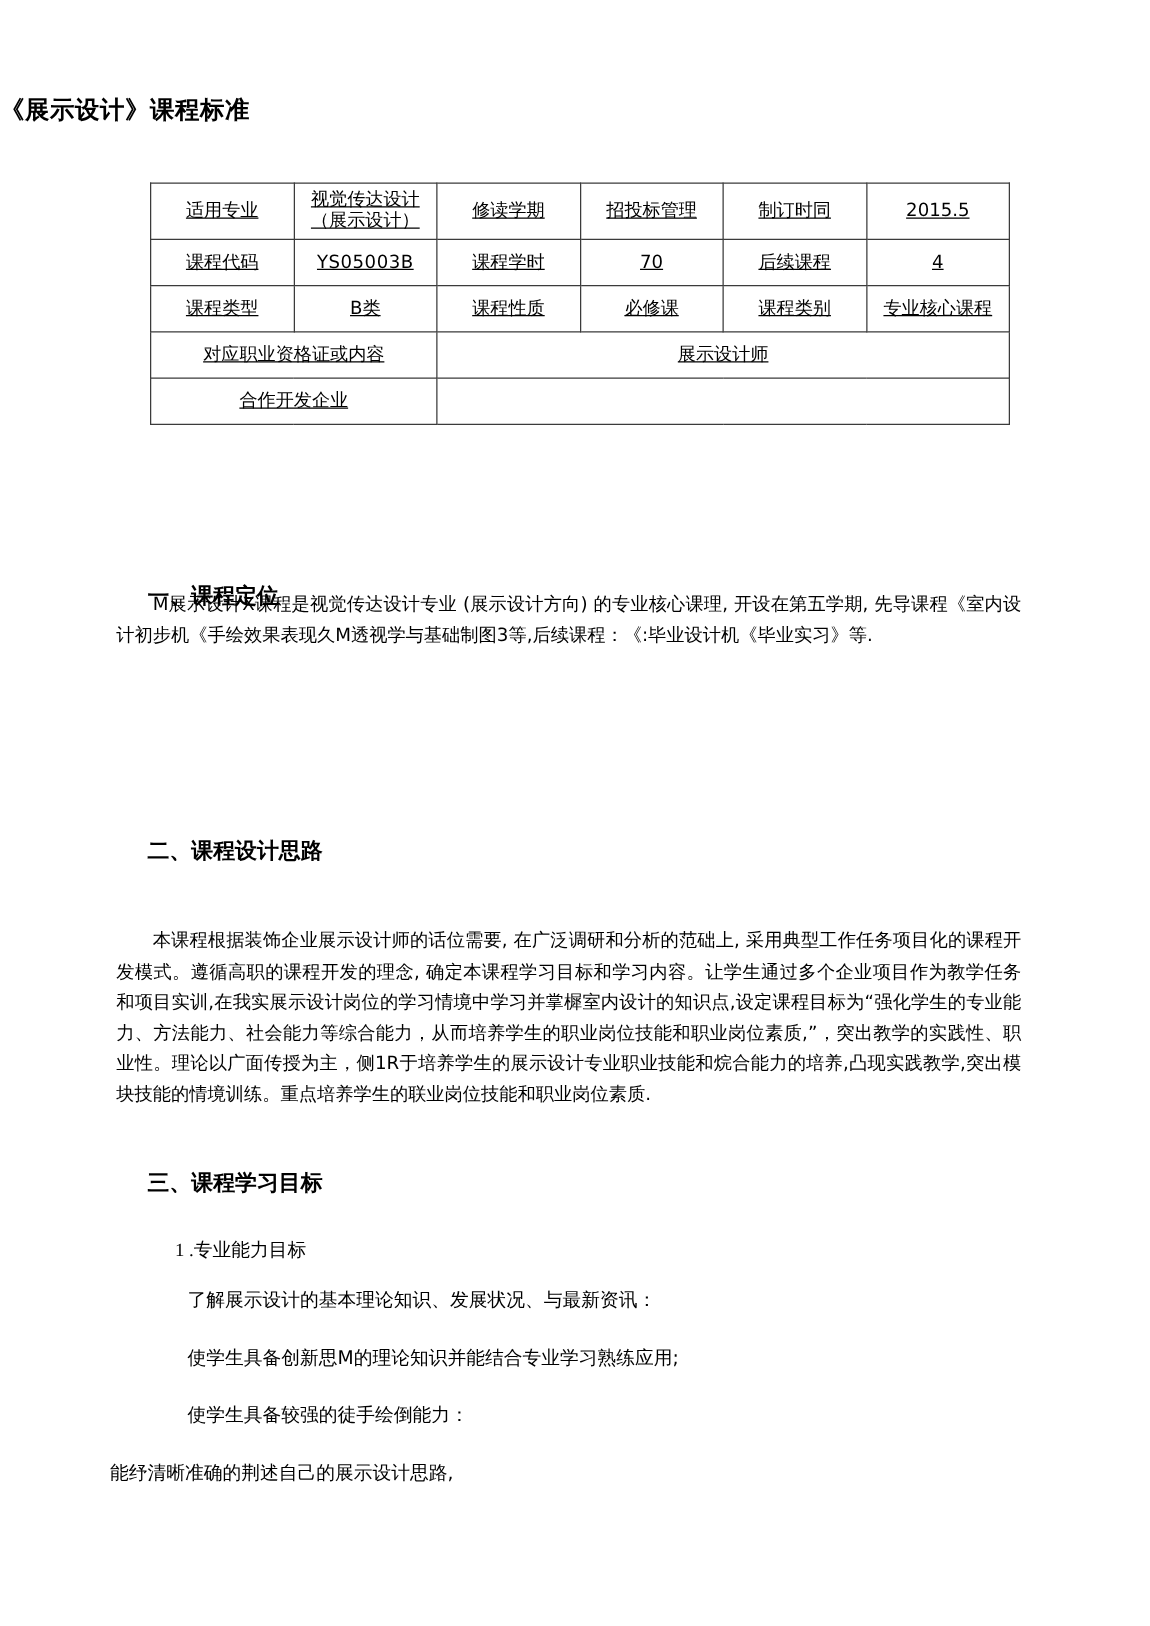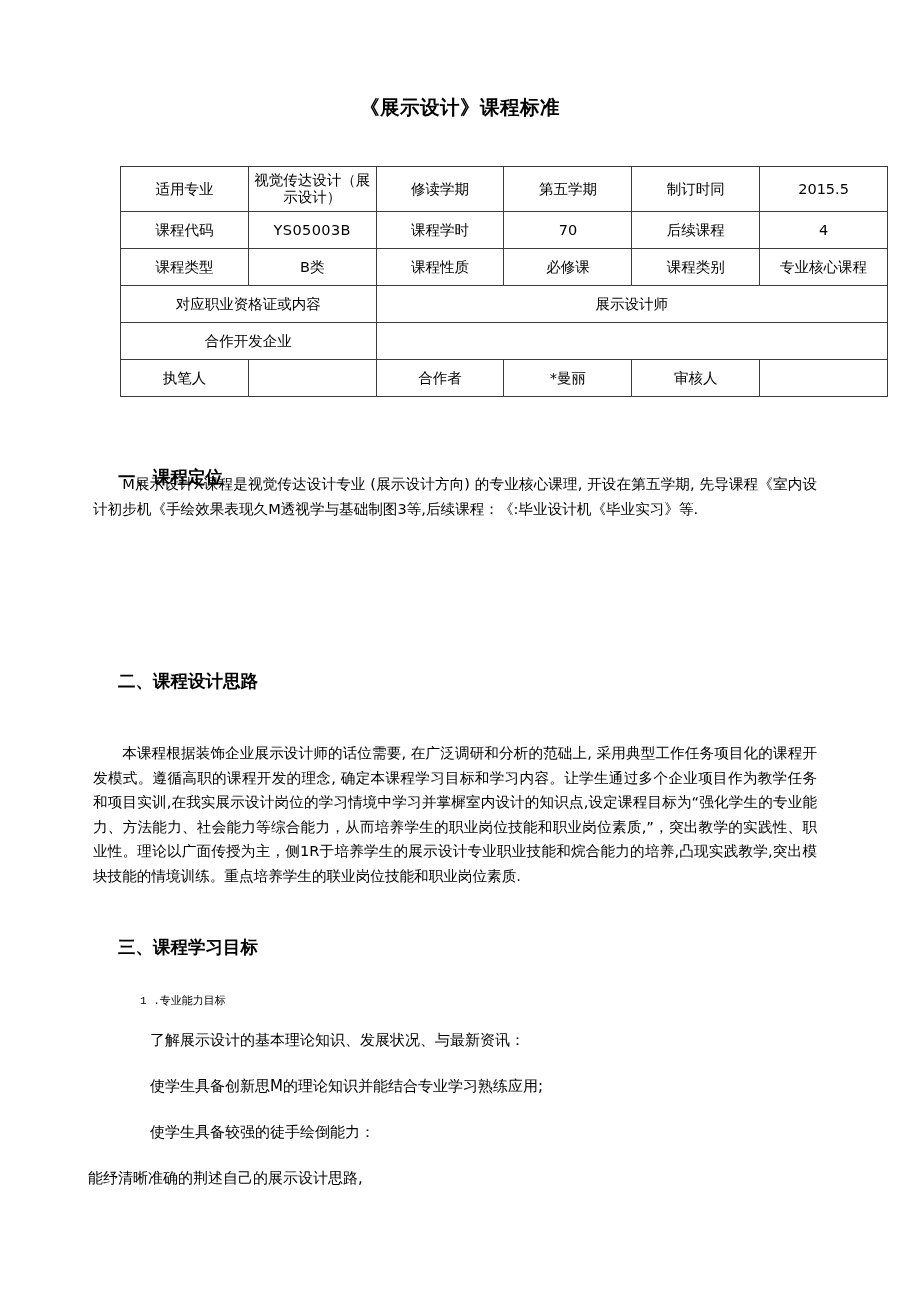--- a/index.html
+++ b/index.html
@@ -16,37 +16,37 @@
     overflow: hidden;
   }
   .page {
     position: absolute;
     inset: 0;
     padding: 0;
   }
 
   
   .doc-title {
-    text-align: center;
     font-size: 19.5px;
     font-weight: 700;
     letter-spacing: 0.5px;
     margin: 0;
-    padding-top: 94px;
+    padding-top: 74px;
     font-family: Liberation Sans, sans-serif;
   }
 
   
   .info-table-wrap {
     margin: 45px 112px 0 120px;
   }
   table.info-table {
     border-collapse: collapse;
-    width: 768px;
+    width: 688px;
     table-layout: fixed;
+    text-decoration: underline;
   }
   table.info-table td {
     border: 1px solid #3b3b3b;
     font-size: 14.5px;
     text-align: center;
     vertical-align: middle;
     padding: 5px 2px;
     height: 26px;
     line-height: 1.18;
     font-family: "DejaVu Sans", "Liberation Sans", sans-serif;
@@ -97,39 +97,39 @@
     line-height: 24.5px;
     font-family: "DejaVu Sans", "Liberation Sans", sans-serif;
   }
   #goal-label   { left: 140px; top: 989px; }
   #goal-line-1  { left: 150px; top: 1028px; }
   #goal-line-2  { left: 150px; top: 1074px; }
   #goal-line-3  { left: 150px; top: 1120px; }
   #goal-line-4  { left: 88px;  top: 1166px; }
 
   .serif-num {
-    font-family: Liberation Mono, monospace;
-    font-size: 11px;
+    font-family: Liberation Serif, serif;
+    font-size: 15px;
   }
 </style>
 </head>
 <body>
 
 <div class="page">
 
   <h1 class="doc-title">《展示设计》课程标准</h1>
 
   <div class="info-table-wrap">
     <table class="info-table">
       <tbody>
         <tr>
           <td class="tall">适用专业</td>
           <td class="tall">视觉传达设计（展示设计）</td>
           <td class="tall">修读学期</td>
-          <td class="tall">第五学期</td>
+          <td class="tall">招投标管理</td>
           <td class="tall">制订时同</td>
           <td class="tall">2015.5</td>
         </tr>
         <tr>
           <td>课程代码</td>
           <td class="mono-code">YS05003B</td>
           <td>课程学时</td>
           <td>70</td>
           <td>后续课程</td>
           <td>4</td>
@@ -142,28 +142,20 @@
           <td>课程类别</td>
           <td>专业核心课程</td>
         </tr>
         <tr>
           <td class="r4" colspan="2">对应职业资格证或内容</td>
           <td class="r4" colspan="4">展示设计师</td>
         </tr>
         <tr>
           <td class="r4" colspan="2">合作开发企业</td>
           <td class="r4" colspan="4"></td>
-        </tr>
-        <tr>
-          <td class="r4">执笔人</td>
-          <td class="r4"></td>
-          <td class="r4">合作者</td>
-          <td class="r4">*曼丽</td>
-          <td class="r4">审核人</td>
-          <td class="r4"></td>
         </tr>
       </tbody>
     </table>
   </div>
 
   <h2 class="section-heading h-1">一、课程定位</h2>
 
   <div class="body-block" id="sec1-body">
     <p class="indent">M展示设计X课程是视觉传达设计专业 (展示设计方向) 的专业核心课理, 开设在第五学期, 先导课程《室内设计初步机《手绘效果表现久M透视学与基础制图3等,后续课程：《:毕业设计机《毕业实习》等.</p>
   </div>

